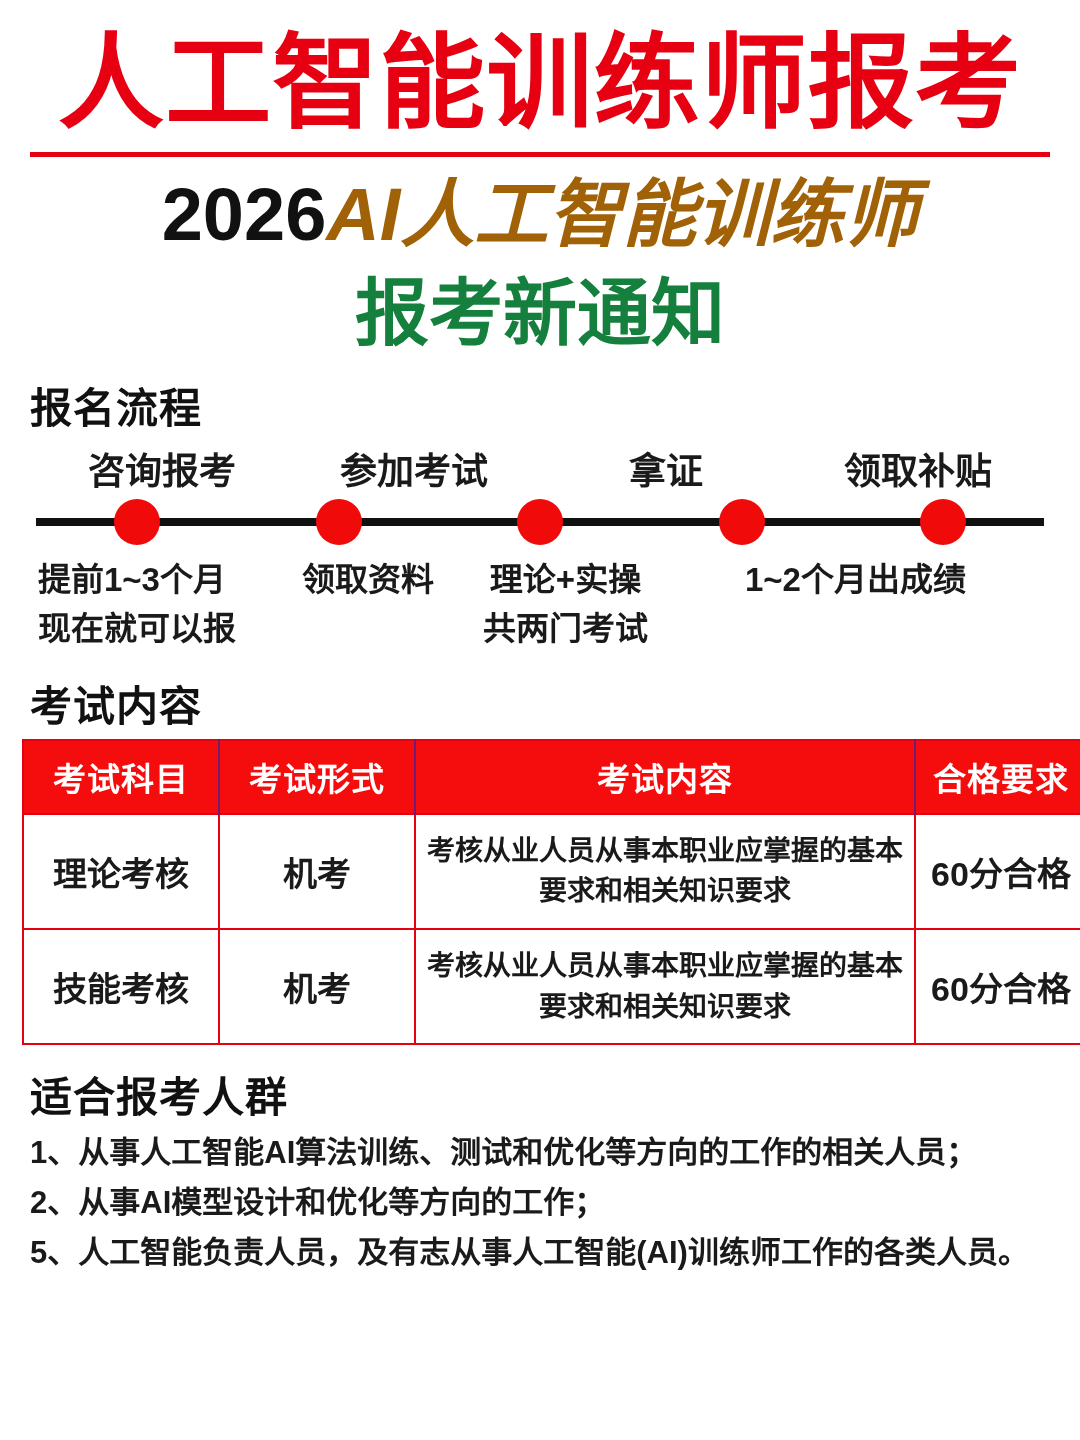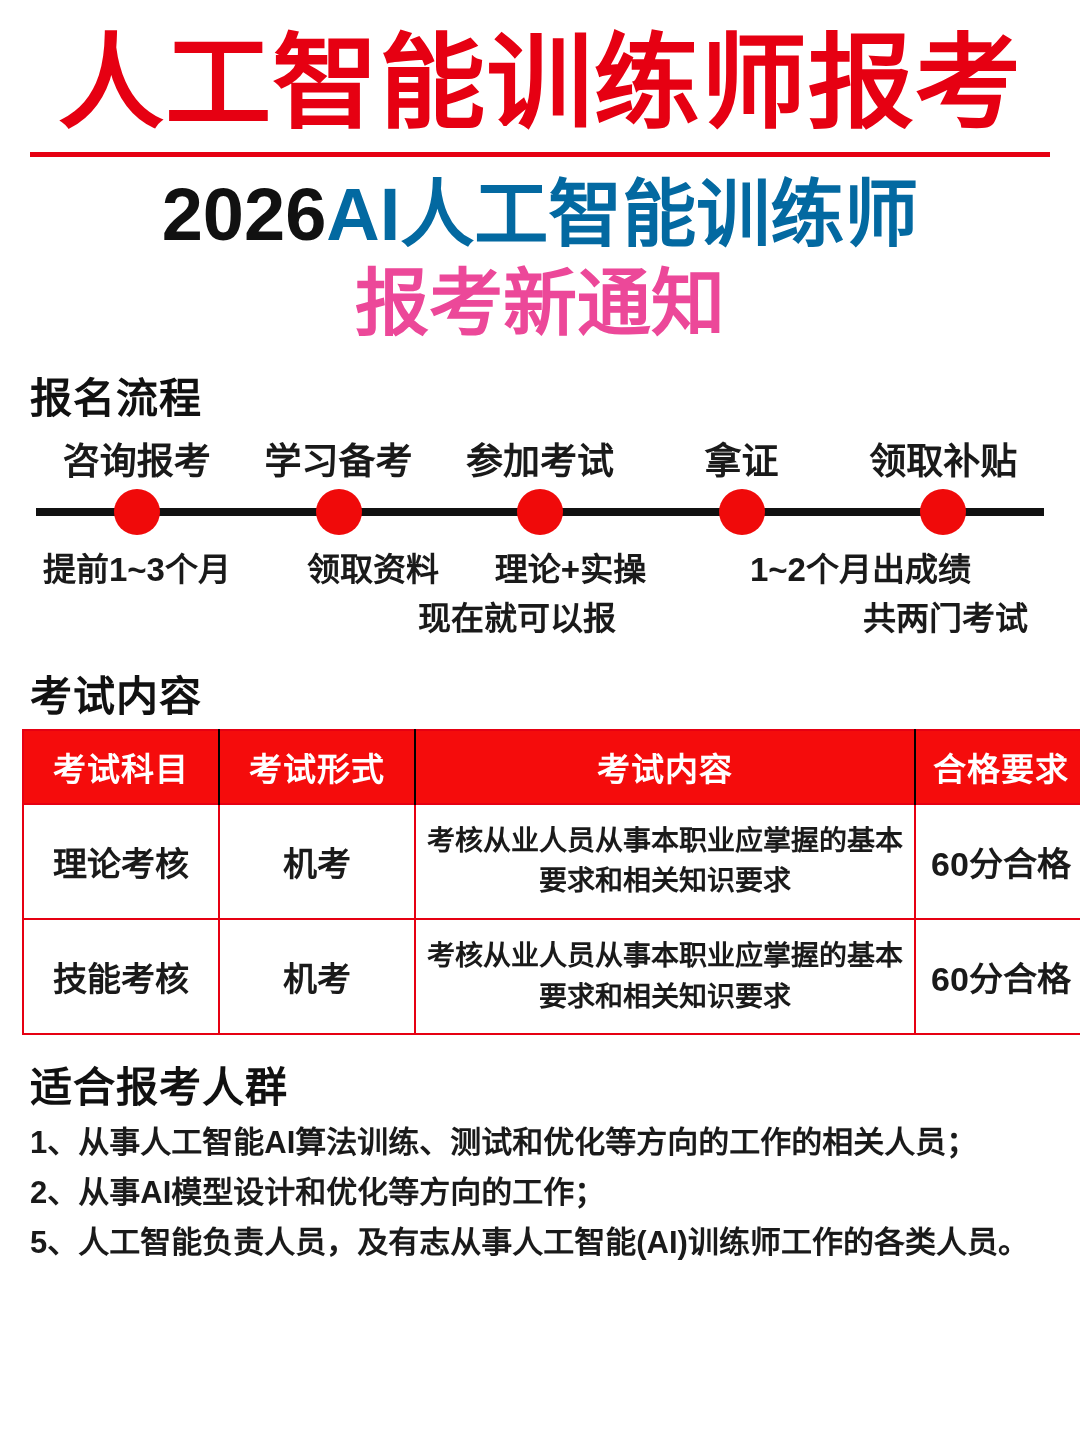--- a/index.html
+++ b/index.html
@@ -42,28 +42,28 @@
   }
   .title-sub {
     text-align: center;
     font-size: 74px;
     font-weight: 700;
     line-height: 1.18;
     margin-top: 14px;
     white-space: nowrap;
   }
   .title-sub .black { color: #111; }
-  .title-sub .red { color: #0369a1; }
+  .title-sub .red { color: #a16207; font-style: italic; }
   .title-sub2 {
     text-align: center;
     font-size: 74px;
     font-weight: 700;
-    color: #ec4899;
+    color: #15803d;
     line-height: 1.15;
-    margin-top: 2px;
+    margin-top: 12px;
   }
 
   
   .section-heading {
     font-size: 42px;
     font-weight: 700;
     color: #111;
     margin: 18px 0 6px 8px;
     letter-spacing: 1px;
   }
@@ -116,21 +116,20 @@
   }
   .tl-notes {
     margin: 10px 6px 0 6px;
   }
   .tl-note-row {
     display: flex;
     font-size: 33px;
     font-weight: 600;
     color: #1a1a1a;
     line-height: 1.5;
-    justify-content: flex-end;
   }
   .tl-note-row span {
     display: block;
     text-align: center;
   }
   .tl-c1 { width: 235px; text-align: left !important; padding-left: 6px; }
   .tl-c2 { width: 190px; }
   .tl-c3 { width: 205px; }
   .tl-c4 { width: 375px; }
 
@@ -141,21 +140,21 @@
     border-collapse: collapse;
     table-layout: fixed;
     border: 2px solid #e60012;
   }
   .exam-table th {
     background: #f50c0c;
     color: #ffffff;
     font-size: 33px;
     font-weight: 700;
     padding: 12px 4px;
-    border-right: 2px solid #000000;
+    border-right: 2px solid #701a75;
     letter-spacing: 1px;
   }
   .exam-table th:last-child { border-right: none; }
   .exam-table td {
     border: 2px solid #e60012;
     color: #1a1a1a;
     text-align: center;
     vertical-align: middle;
     padding: 16px 10px;
   }
@@ -191,21 +190,20 @@
   <div class="title-sub">
     <span class="black">2026</span><span class="red">AI人工智能训练师</span>
   </div>
   <div class="title-sub2">报考新通知</div>
 
   <div class="section-heading">报名流程</div>
 
   <div class="timeline">
     <div class="tl-labels">
       <span>咨询报考</span>
-      <span>学习备考</span>
       <span>参加考试</span>
       <span>拿证</span>
       <span>领取补贴</span>
     </div>
     <div class="tl-bar-wrap">
       <div class="tl-line"></div>
       <div class="tl-dots">
         <div class="tl-dot"></div>
         <div class="tl-dot"></div>
         <div class="tl-dot"></div>

